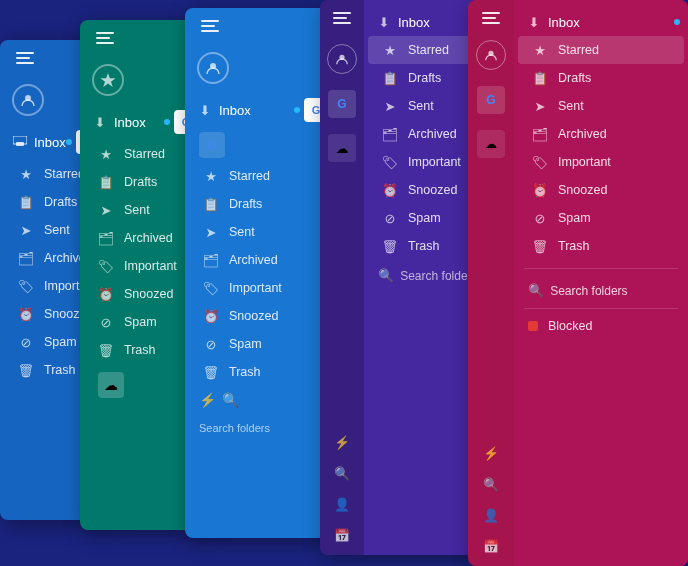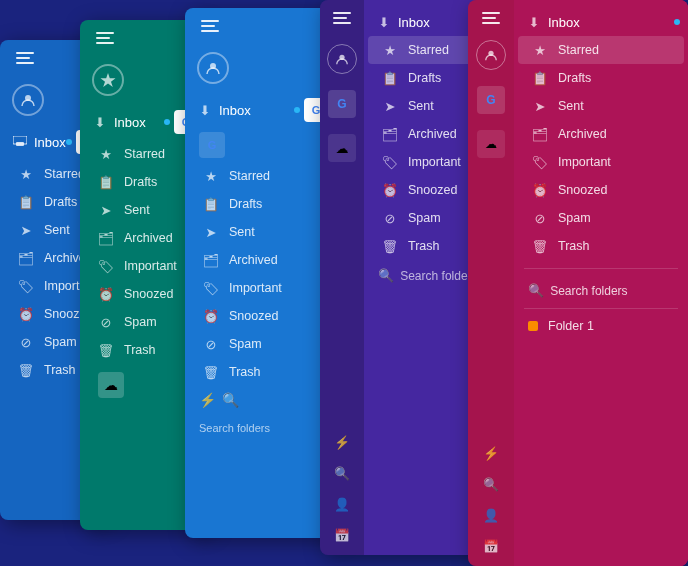--- a/index.html
+++ b/index.html
@@ -575,19 +575,19 @@
       </div>
       <div class="divider" style="margin: 8px 10px;"></div>
 
       <div>
         <div style="display:flex;align-items:center;gap:6px;padding:6px 14px;">
           <span style="color:rgba(255,255,255,0.7);font-size:13px;">🔍</span>
           <span style="color:rgba(255,255,255,0.8);font-size:12px;">Search folders</span>
         </div>
         <div class="divider" style="margin: 4px 10px;"></div>
         <div class="nav-item">
-          <div class="color-sq" style="background:#fb8c00;"></div>
-          <span class="nav-item-label">Folder 1</span>
+          <div class="color-sq" style="background:#e53935;"></div>
+          <span class="nav-item-label">Blocked</span>
         </div>
       </div>
     </div>
   </div>
 </div>
 
 </body></html>

